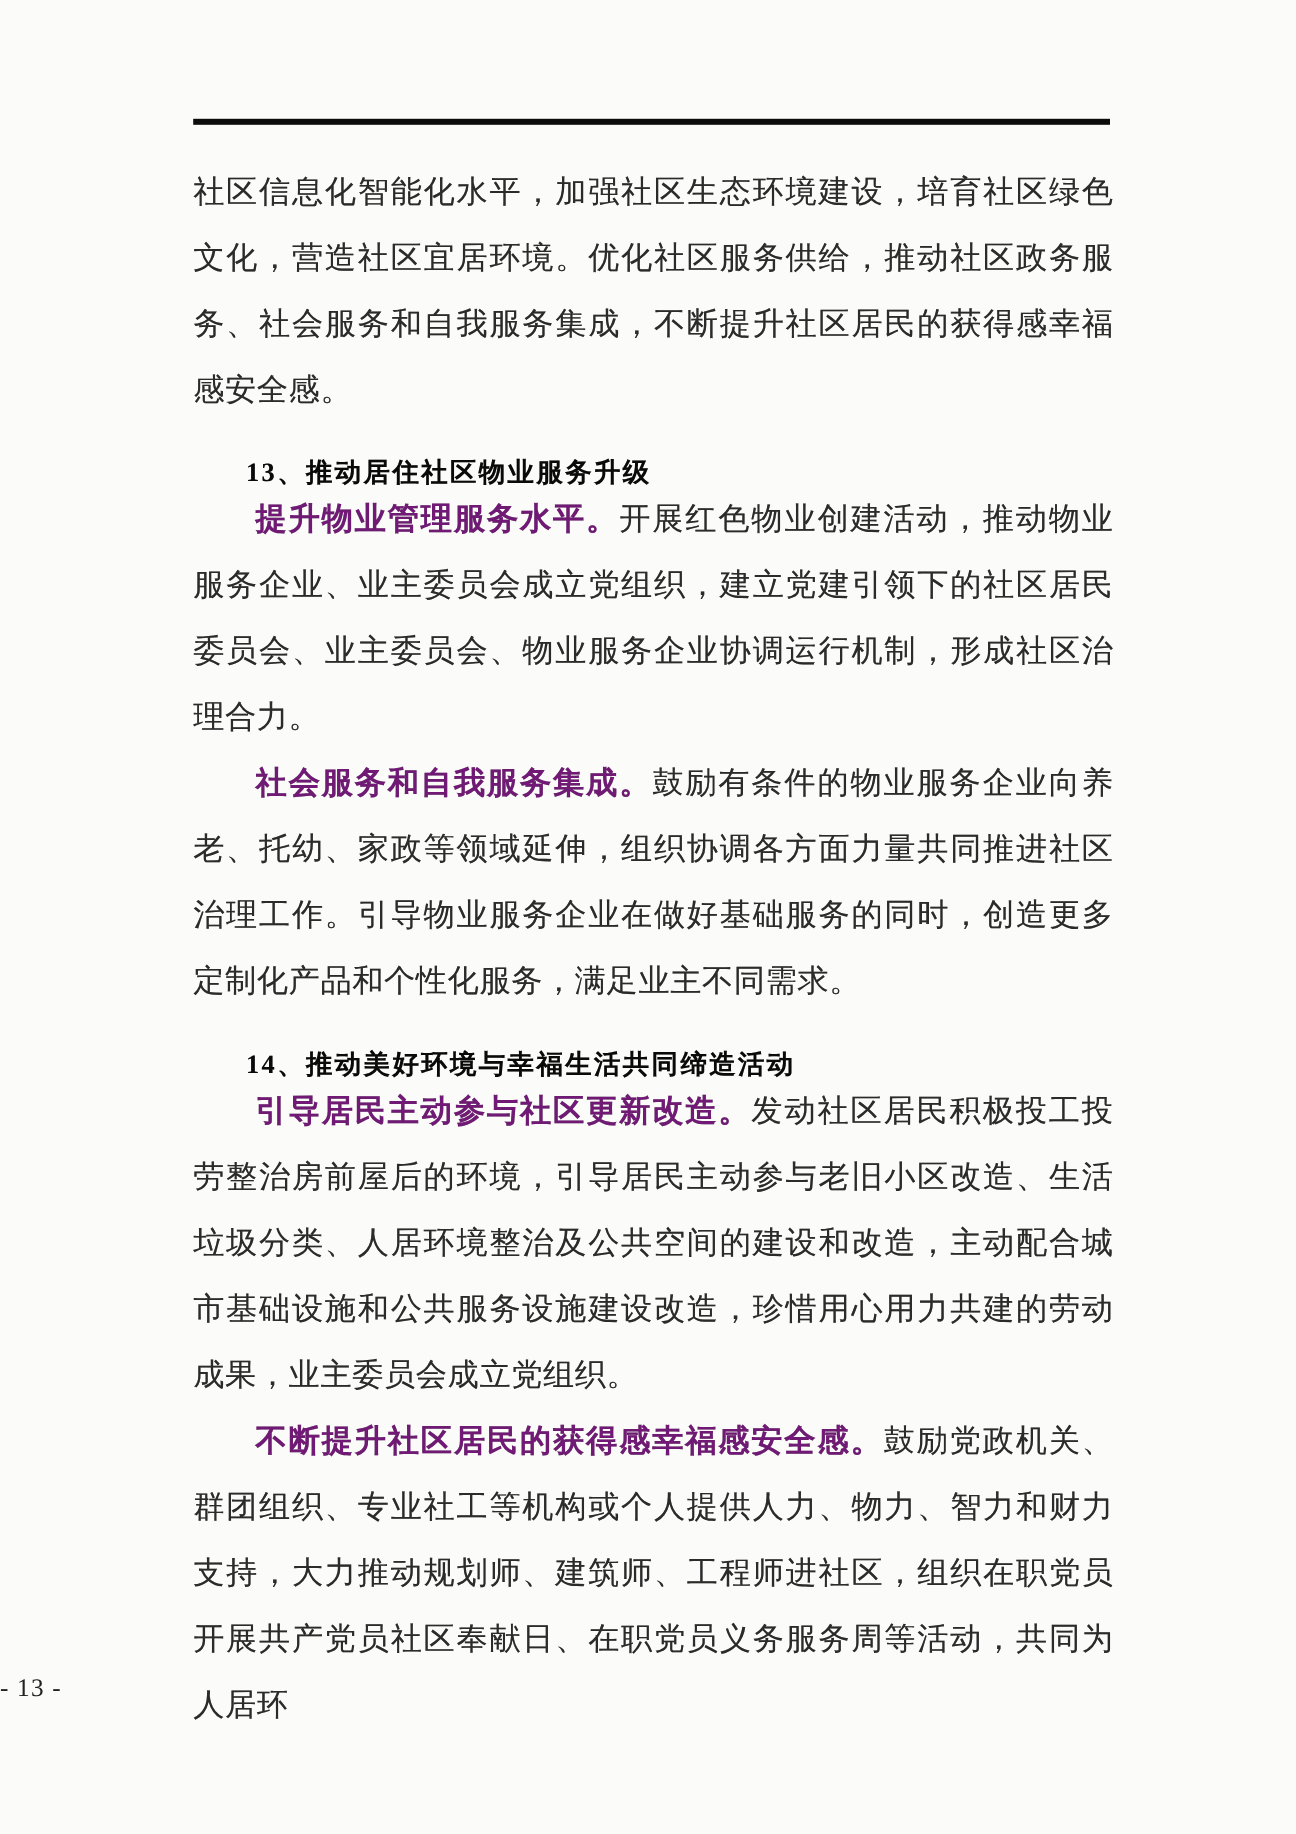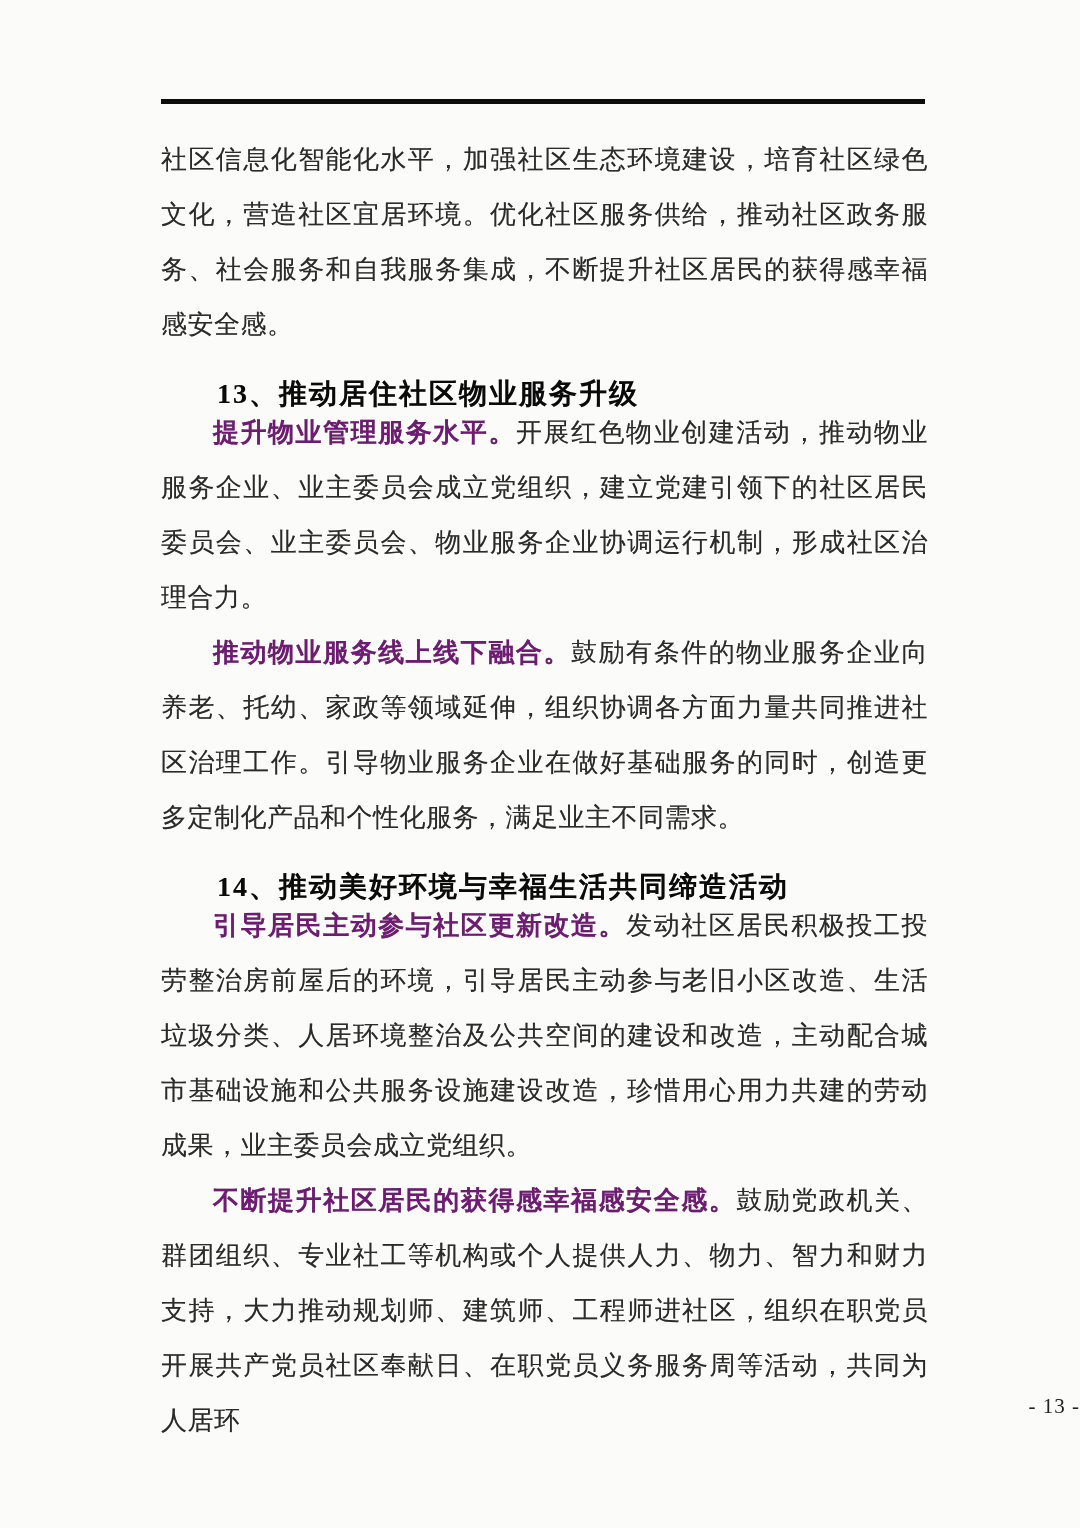--- a/index.html
+++ b/index.html
@@ -44,36 +44,36 @@
     text-indent: 2em;
   }
   .para.no-indent {
     text-indent: 0;
   }
   .para .lead {
     font-weight: bold;
     color: #701a75;
   }
   .heading {
-    font-size: 28px;
+    font-size: 22px;
     font-weight: bold;
     color: #0a0a0a;
     line-height: 55px;
     letter-spacing: 2px;
     text-indent: 2em;
     margin-top: 14px;
     margin-bottom: -16px;
     text-align: left;
   }
   .page-number {
     position: absolute;
     left: 0;
     top: 1392px;
     width: 1080px;
-    text-align: right;
+    text-align: left;
     font-size: 21px;
     line-height: 28px;
     color: #222;
     letter-spacing: 1px;
   }
 </style>
 </head>
 <body>
 
 <div class="page">
@@ -81,21 +81,21 @@
   <div class="header-rule"></div>
 
   <main class="content">
 
     <p class="para no-indent">社区信息化智能化水平，加强社区生态环境建设，培育社区绿色文化，营造社区宜居环境。优化社区服务供给，推动社区政务服务、社会服务和自我服务集成，不断提升社区居民的获得感幸福感安全感。</p>
 
     <h2 class="heading">13、推动居住社区物业服务升级</h2>
 
     <p class="para"><span class="lead">提升物业管理服务水平。</span><span>开展红色物业创建活动，推动物业服务企业、业主委员会成立党组织，建立党建引领下的社区居民委员会、业主委员会、物业服务企业协调运行机制，形成社区治理合力。</span></p>
 
-    <p class="para"><span class="lead">推动物业服务线上线下融合。</span><span>鼓励有条件的物业服务企业向养老、托幼、家政等领域延伸，组织协调各方面力量共同推进社区治理工作。引导物业服务企业在做好基础服务的同时，创造更多定制化产品和个性化服务，满足业主不同需求。</span></p>
+    <p class="para"><span class="lead">社会服务和自我服务集成。</span><span>鼓励有条件的物业服务企业向养老、托幼、家政等领域延伸，组织协调各方面力量共同推进社区治理工作。引导物业服务企业在做好基础服务的同时，创造更多定制化产品和个性化服务，满足业主不同需求。</span></p>
 
     <h2 class="heading">14、推动美好环境与幸福生活共同缔造活动</h2>
 
     <p class="para"><span class="lead">引导居民主动参与社区更新改造。</span><span>发动社区居民积极投工投劳整治房前屋后的环境，引导居民主动参与老旧小区改造、生活垃圾分类、人居环境整治及公共空间的建设和改造，主动配合城市基础设施和公共服务设施建设改造，珍惜用心用力共建的劳动成果，业主委员会成立党组织。</span></p>
 
     <p class="para"><span class="lead">不断提升社区居民的获得感幸福感安全感。</span><span>鼓励党政机关、群团组织、专业社工等机构或个人提供人力、物力、智力和财力支持，大力推动规划师、建筑师、工程师进社区，组织在职党员开展共产党员社区奉献日、在职党员义务服务周等活动，共同为人居环</span></p>
 
   </main>
 
   <footer>

